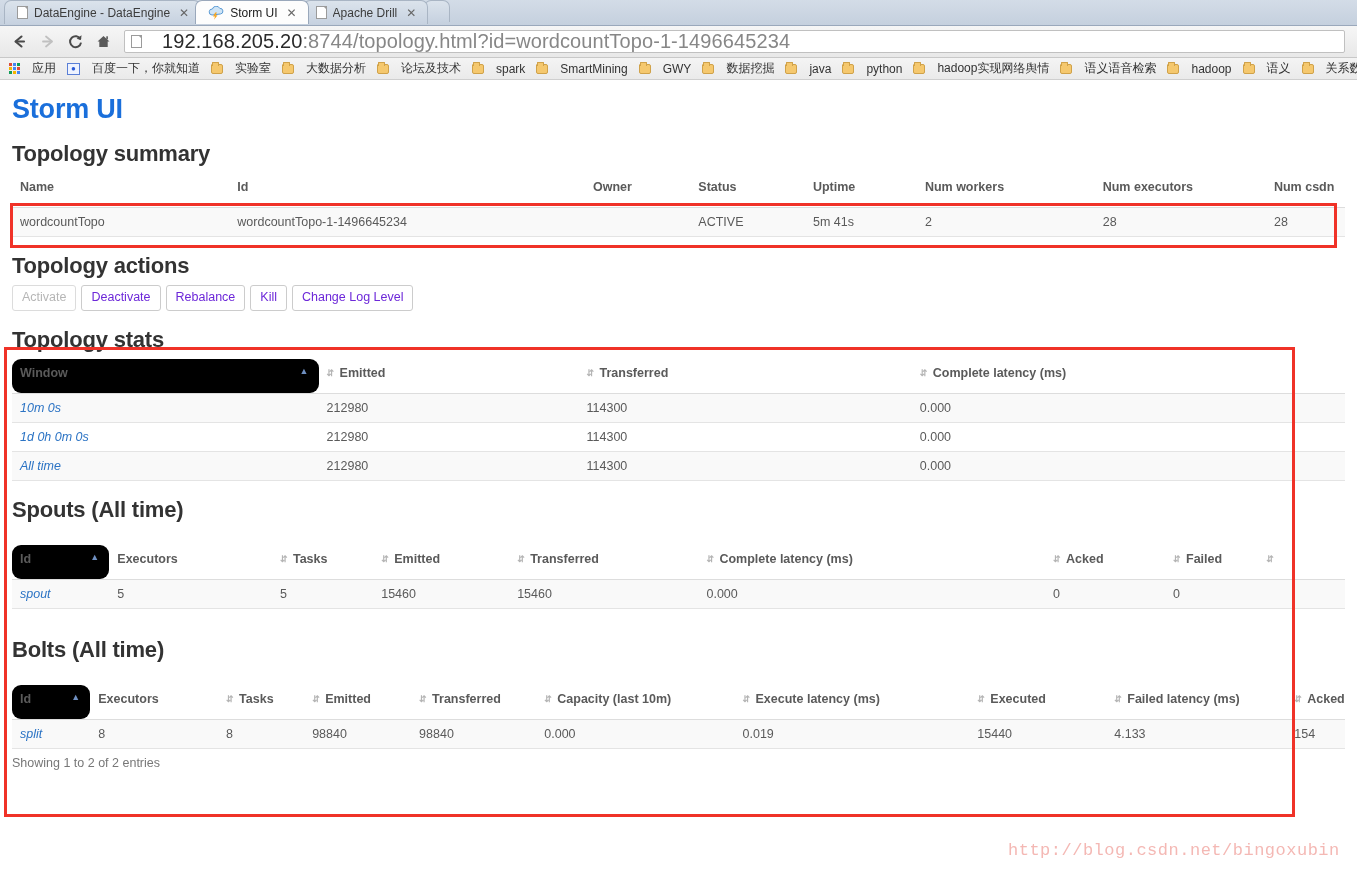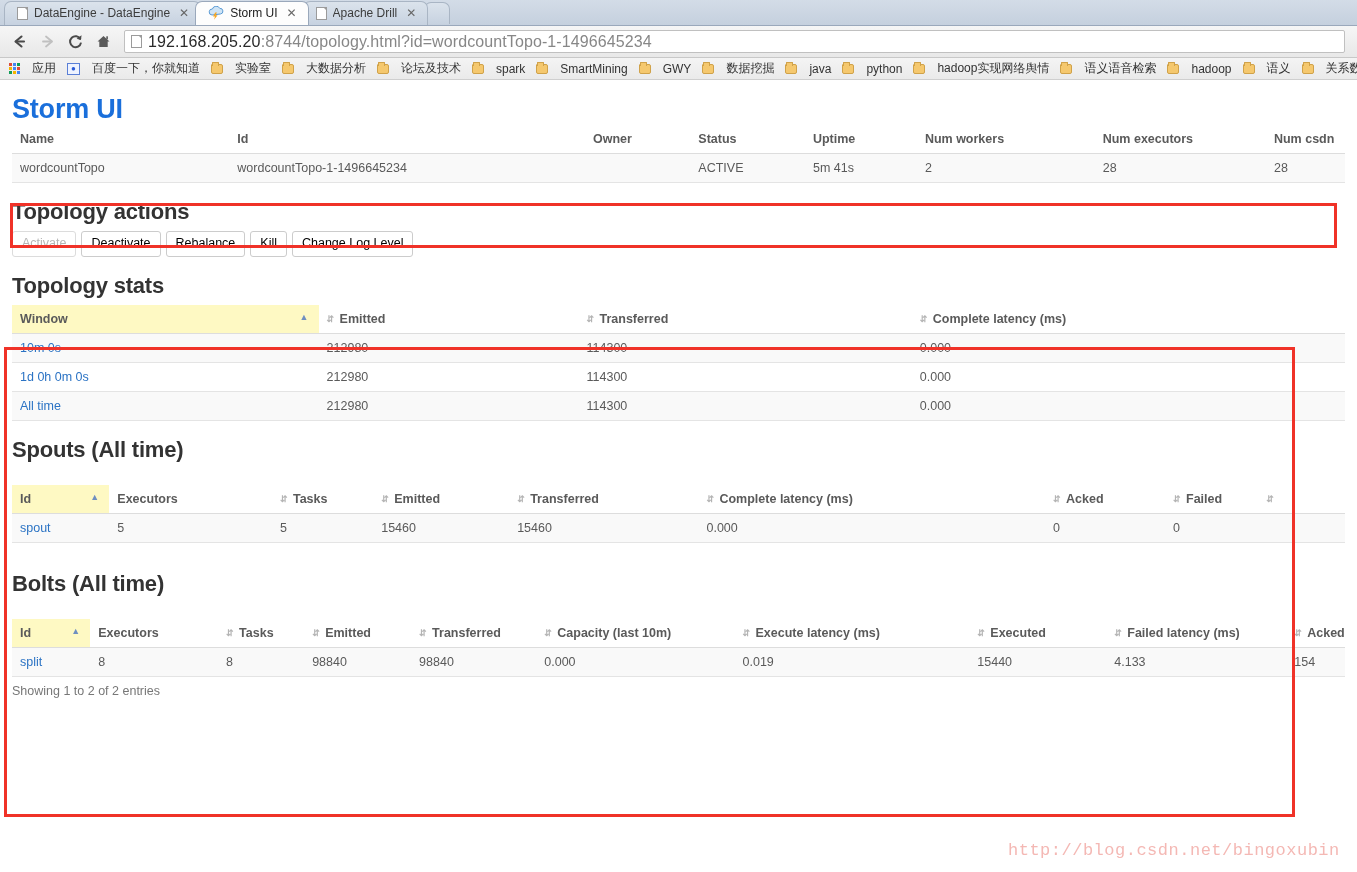--- a/index.html
+++ b/index.html
@@ -14,21 +14,21 @@
 
   
   #browser-chrome { width:100%; }
 
   .tabstrip {
     height:26px;
     background:linear-gradient(#d3dce7,#c5d0de);
     position:relative;
     padding-left:4px;
     display:flex;
-    align-items:center;
+    align-items:flex-start;
     border-bottom:1px solid #9aa8bb;
   }
   .tab {
     height:24px;
     display:flex;
     align-items:center;
     gap:6px;
     padding:0 8px 0 12px;
     font-size:12px;
     color:#333;
@@ -79,22 +79,22 @@
   }
   .navbtn {
     width:26px; height:26px; display:flex; align-items:center;
     justify-content:center; color:#555;
   }
   .navbtn svg { display:block; }
   .navbtn.disabled { color:#bdbdbd; }
   .urlbar {
     flex:1; height:23px; margin-left:6px; margin-right:6px;
     background:#fff; border:1px solid #c0c0c0; border-radius:2px;
-    display:flex; align-items:center; padding:0 6px; gap:6px;
-    font-size:16px;
+    display:flex; align-items:center; padding:0 6px; gap:20px;
+    font-size:20px;
   }
   .urlbar .url-text { color:#2a2a2a; letter-spacing:.1px; white-space:nowrap; }
   .urlbar .url-text .dim { color:#878787; }
 
   .bookmarks {
     height:22px;
     background:linear-gradient(#f4f4f4,#eaeaea);
     border-bottom:1px solid #cfcfcf;
     display:flex; align-items:center; gap:1px;
     padding:0 4px; font-size:12px; color:#333;
@@ -145,39 +145,39 @@
     margin:16px 0 6px 0; letter-spacing:-.2px;
   }
   h2.sect.tight { margin-top:28px; }
 
   table.storm {
     width:100%; border-collapse:collapse;
     font-size:12.5px; color:#555; table-layout:fixed;
   }
   table.storm th {
     text-align:left; font-weight:bold; color:#5a5a5a;
-    padding:7px 6px 7px 8px; border-bottom:1px solid #dddddd;
+    padding:7px 6px 13px 8px; border-bottom:1px solid #dddddd;
     font-size:12.5px; white-space:nowrap; position:relative;
   }
-  table.storm th.sorted { background:#fef9c3; }
+  table.storm th.sorted { background:#000000;border-radius:9px; }
   table.storm td {
     padding:7px 6px 7px 8px; border-bottom:1px solid #e4e4e4;
     color:#5a5a5a; white-space:nowrap; overflow:hidden;
   }
   table.storm tbody tr:nth-child(odd) td { background:#f9f9f9; }
-  table.storm td a, .lnk { color:#2b73c4; text-decoration:none; }
+  table.storm td a, .lnk { color:#2b73c4; text-decoration:none;font-style:italic; }
   .sortarrow {
     display:inline-block; width:8px; margin-right:5px;
     color:#b4b4b4; font-size:9px; vertical-align:1px;
   }
   .sortarrow.asc { color:#6f8fc0; }
 
   .btnrow { display:flex; gap:5px; margin-top:4px; }
   .btn {
-    font-size:12.5px; color:#000000; background:#fff;
+    font-size:12.5px; color:#6d28d9; background:#fff;
     border:1px solid #cccccc; border-radius:3px;
     padding:5px 9px; line-height:1.1;
   }
   .btn.disabled { color:#b6b6b6; border-color:#dcdcdc; }
 
   .entries { font-size:12.5px; color:#777; margin-top:7px; }
 
   
   .redbox {
     position:absolute; border:3px solid #f03228;
@@ -335,20 +335,21 @@
     <div class="bm">
         <span class="bm-folder"></span>
       </div>
   </div>
 </div>
 
 <div id="page">
 
   <h1 class="brand">Storm UI</h1>
 
+  <h2 class="sect">Topology summary</h2>
   <table class="storm">
     <colgroup>
       <col style="width:16.5%">
         <col style="width:27%">
         <col style="width:8%">
         <col style="width:8.7%">
       <col style="width:8.5%">
         <col style="width:13.5%">
         <col style="width:13%">
         <col style="width:6%">

